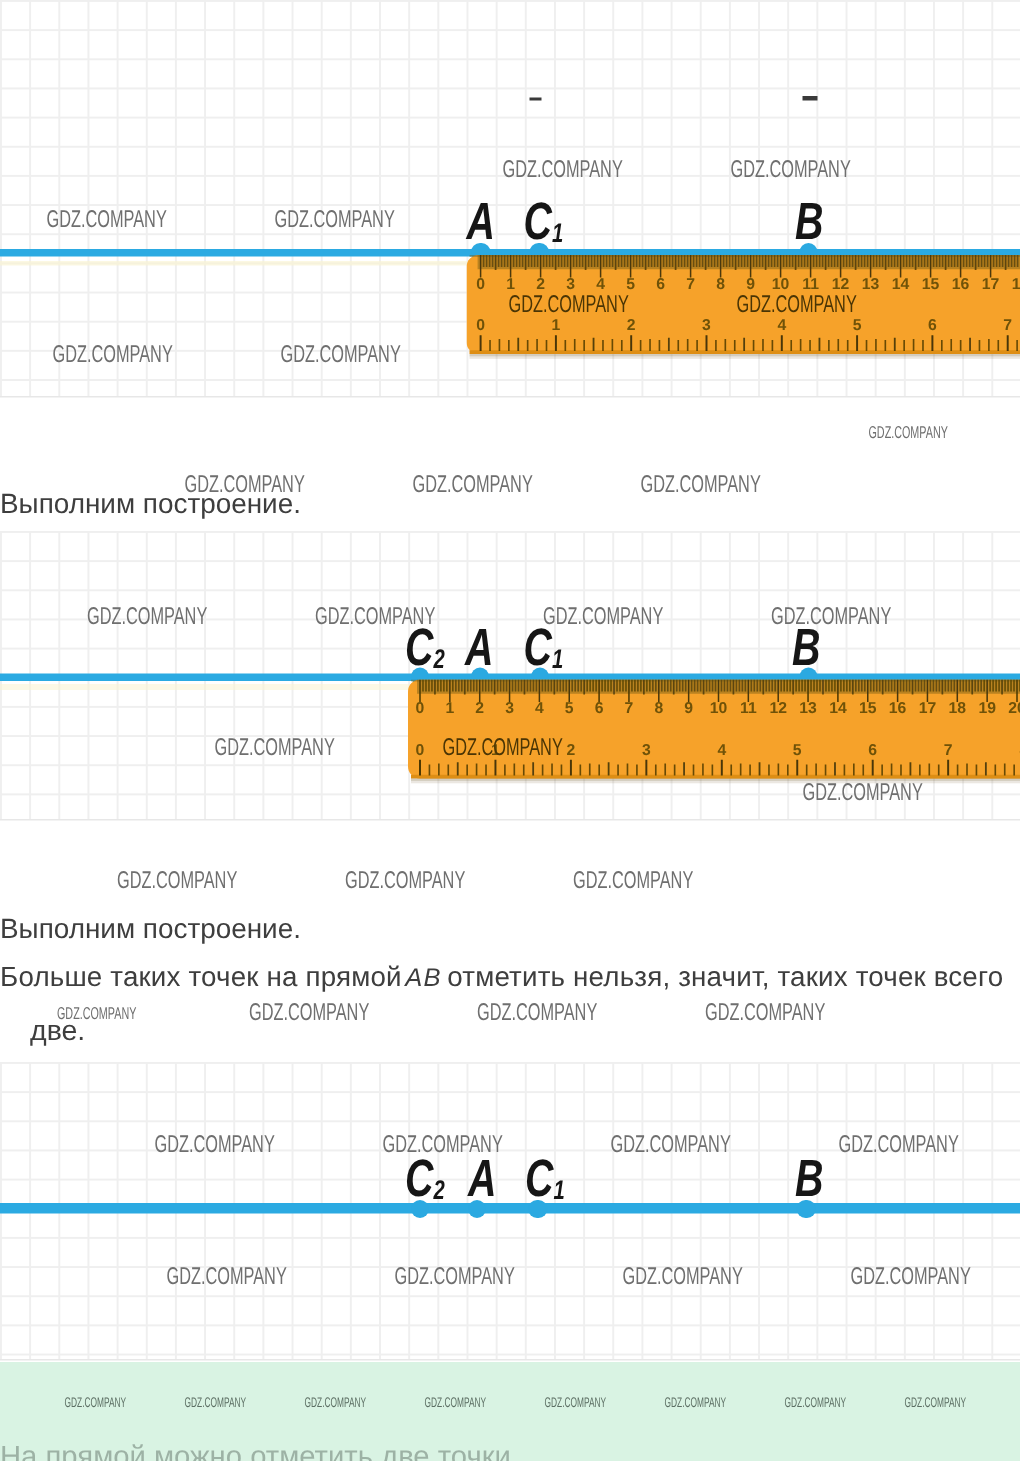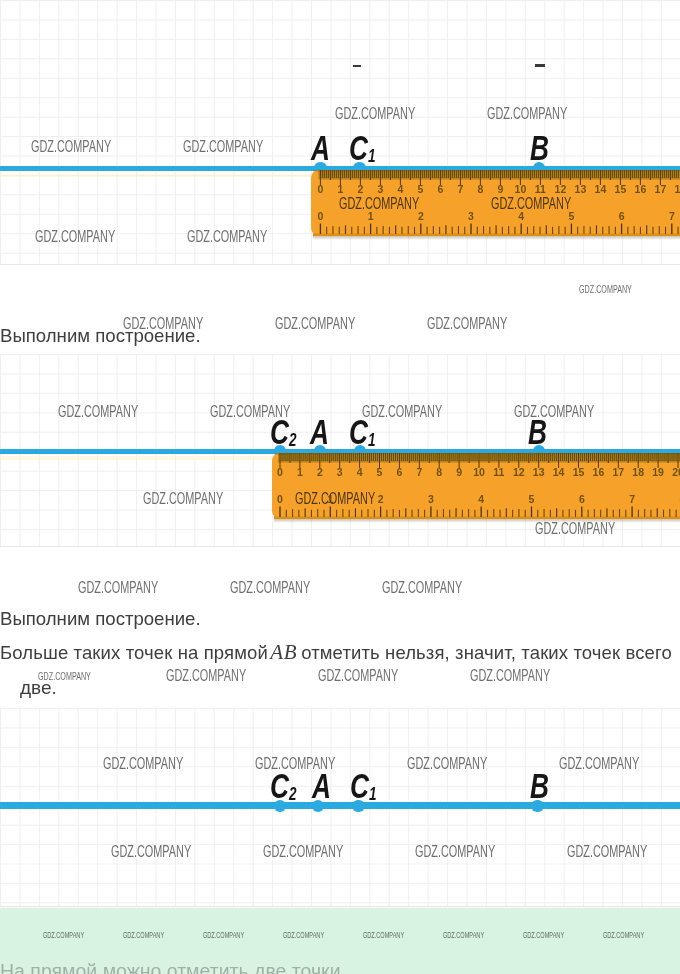--- a/index.html
+++ b/index.html
@@ -13,21 +13,21 @@
 .dot{position:absolute;background:#2BA9E1;border-radius:50%;}
 .lab{position:absolute;font-weight:bold;font-style:italic;color:#161616;
   font-size:35px;line-height:1;letter-spacing:-1px;transform:scaleX(0.75);
   transform-origin:0 0;}
 .lab .sub{font-size:18px;letter-spacing:0;vertical-align:-2px;margin-left:1px;}
 .wm{position:absolute;overflow:visible;white-space:nowrap;font-size:0;line-height:0;}
 .wm span{display:inline-block;transform-origin:0 50%;line-height:1;
   letter-spacing:0;font-weight:400;}
 .txt{position:absolute;left:0;color:#3E3E3E;font-size:20px;line-height:1.15;
   white-space:nowrap;}
-.math{font-family:Liberation Serif, serif;font-style:italic;font-size:21px;
+.math{font-family:Liberation Sans, sans-serif;font-style:italic;font-size:17px;
   letter-spacing:0.8px;margin-left:-3px;margin-right:-1.5px;}
 </style></head><body>
 
 <div class="grid" style="top:0;height:265px;"></div>
 
 <div style="position:absolute;left:352.8px;top:64.5px;width:8.4px;height:2.6px;background:#3a3a3a;"></div>
 
 <div style="position:absolute;left:535.2px;top:64px;width:9.5px;height:2.8px;background:#3a3a3a;"></div>
 
 <div class="bl" style="top:166px;height:5px;"></div>

